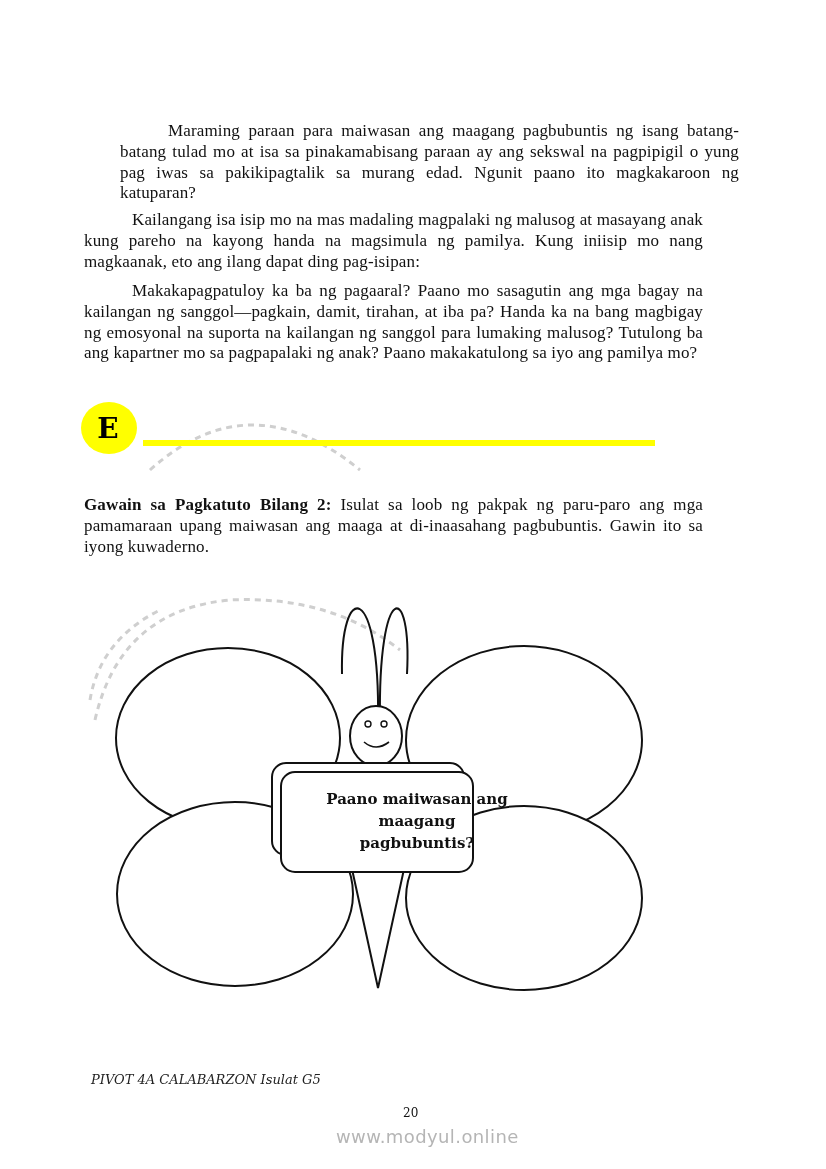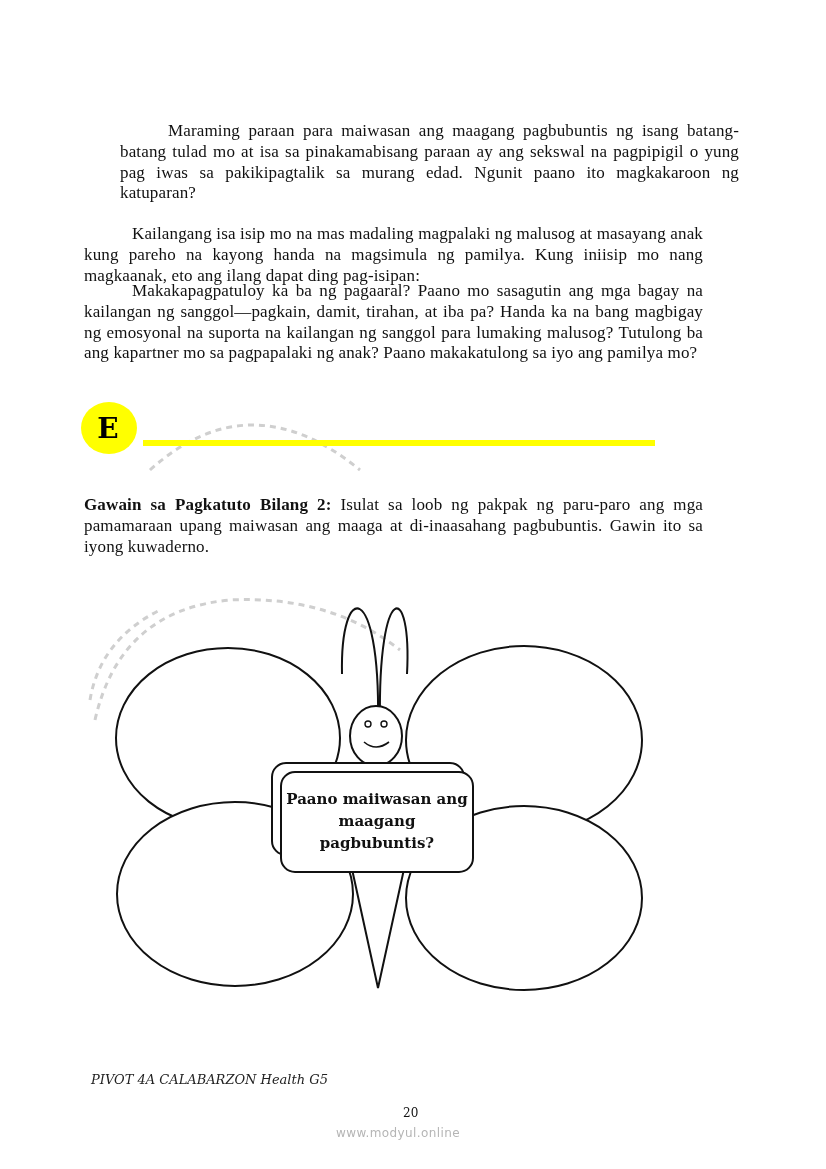--- a/index.html
+++ b/index.html
@@ -2,36 +2,36 @@
 <html><head>
   <meta charset="utf-8">
   <style>
     html, body { margin: 0; padding: 0; background: #ffffff; }
     body { width: 826px; height: 1169px; position: relative; overflow: hidden;
            font-family: "DejaVu Serif", "Liberation Serif", serif; color: #111; }
     .para { position: absolute; left: 84px; width: 619px; font-size: 15.5px; line-height: 20.8px;
             text-align: justify; margin: 0; font-family: "Liberation Serif", "DejaVu Serif", serif; font-size: 17px; letter-spacing: 0.15px; }
     .indent { text-indent: 48px; }
     #p1 { top: 121px; margin-left: 36px; }
-    #p2 { top: 224px; }
+    #p2 { top: 210px; }
     #p3 { top: 281px; font-family: Liberation Serif, serif; }
     .section-badge { position: absolute; left: 81px; top: 402px; width: 56px; height: 52px; border-radius: 50%;
                      background: #ffff00; display: flex; align-items: center; justify-content: center; }
     .section-badge span { font-family: "DejaVu Serif", serif; font-weight: 900; font-size: 28px; color: #000; margin-left: -2px; }
     .section-bar { position: absolute; left: 143px; top: 440px; width: 512px; height: 6px; background: #ffff00; }
     #instr { top: 495px; }
     #instr b { font-weight: bold; }
     .watermark { position: absolute; pointer-events: none; }
     svg.butterfly { position: absolute; left: 100px; top: 590px; }
     .qtext { position: absolute; left: 283px; top: 788px; width: 188px; text-align: center;
-             font-family: "DejaVu Serif", serif; font-weight: bold; font-size: 15px; line-height: 22px; color: #111; }
+             font-family: "DejaVu Serif", serif; font-weight: bold; font-size: 15px; line-height: 22px; color: #111; padding-left: 40px; }
     .footer-left { position: absolute; left: 91px; top: 1072px; font-style: italic; font-size: 13px;
                    font-family: "DejaVu Serif", serif; color: #222; }
     .footer-page { position: absolute; left: 403px; top: 1106px; font-size: 12px; font-family: "DejaVu Serif", serif; }
-    .site { position: absolute; left: 336px; top: 1126px; font-size: 12px; color: #b5b5b5;
+    .site { position: absolute; left: 336px; top: 1126px; font-size: 18px; color: #b5b5b5;
             font-family: "DejaVu Sans", sans-serif; letter-spacing: 0.4px; }
   </style>
 </head>
 <body>
 
 <svg class="watermark" width="826" height="1169" style="left:0;top:0;">
   <g fill="none" stroke="#cfcfcf" stroke-width="3" stroke-dasharray="6 5">
     <path d="M150 470 Q 250 380 360 470"></path>
     <path d="M95 720 Q 120 610 230 600 Q 330 595 400 650"></path>
     <path d="M90 700 Q 100 640 160 610"></path>
@@ -67,15 +67,15 @@
     <circle cx="284" cy="134" r="3" stroke-width="1.4"></circle>
     <path d="M264 152 Q 276 162 289 152" fill="none" stroke-width="1.6"></path>
 
     <rect x="172" y="173" width="192" height="92" rx="14"></rect>
     <rect x="181" y="182" width="192" height="100" rx="14"></rect>
   </g>
 </svg>
 
 <div class="qtext">Paano maiiwasan ang maagang pagbubuntis?</div>
 
-<div class="footer-left">PIVOT 4A CALABARZON Health G5</div>
+<div class="footer-left">PIVOT 4A CALABARZON Isulat G5</div>
 <div class="footer-page">20</div>
 <div class="site">www.modyul.online</div>
 
 </body></html>

